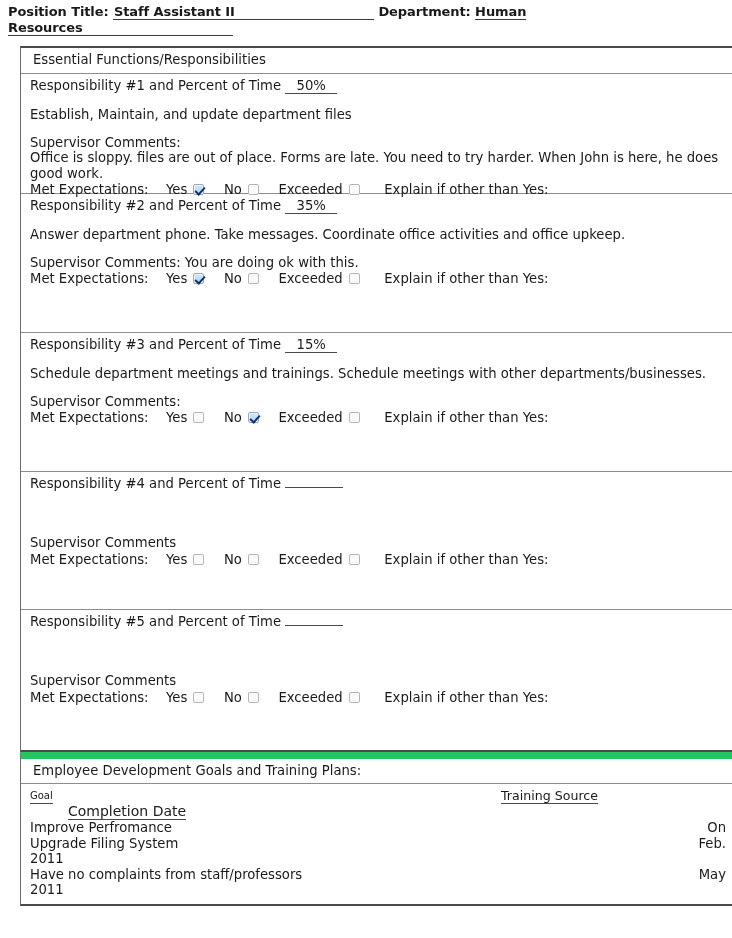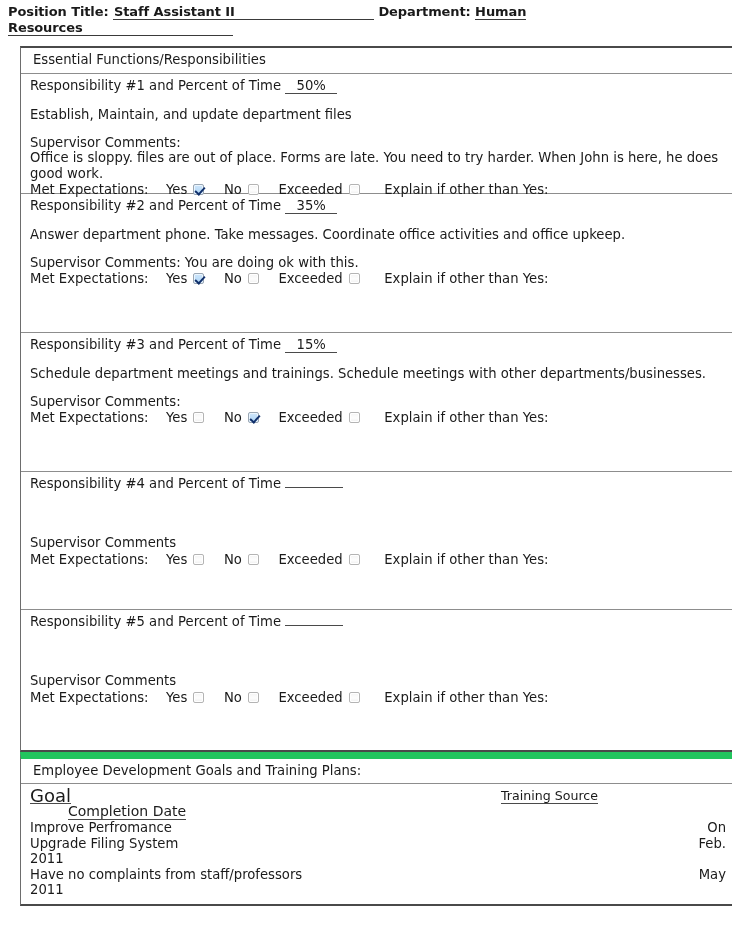--- a/index.html
+++ b/index.html
@@ -138,21 +138,21 @@
   }
   .anticipated {
     text-align: left;
     padding-left: 200px;
     font-size: 12.4px;
     margin-bottom: 1px;
   }
   .u { border-bottom: 1px solid #4a4a4a; display: inline-block; }
   .goal-hdr-row { position: relative; height: 16px; }
   .goal-hdr-goal {
-    position: absolute; left: 0; top: 0; font-size: 18px;
+    position: absolute; left: 0; top: 0; font-size: 10px;
   }
   .goal-hdr-src {
     position: absolute; left: 471px; top: 0; font-size: 12.6px;
   }
   .goal-hdr-date {
     padding-left: 38px;
     font-size: 14px;
   }
   .goal-item { position: relative; }
   .goal-item .gl-text { display: inline-block; }

